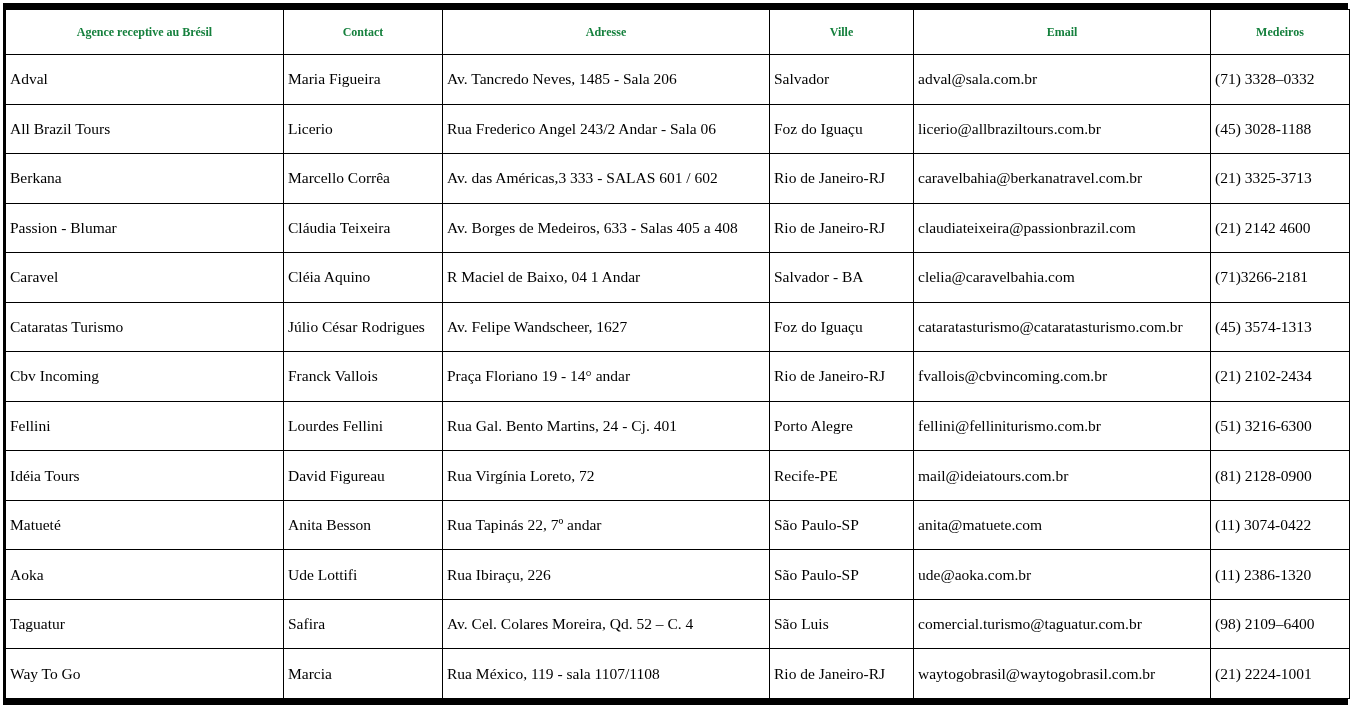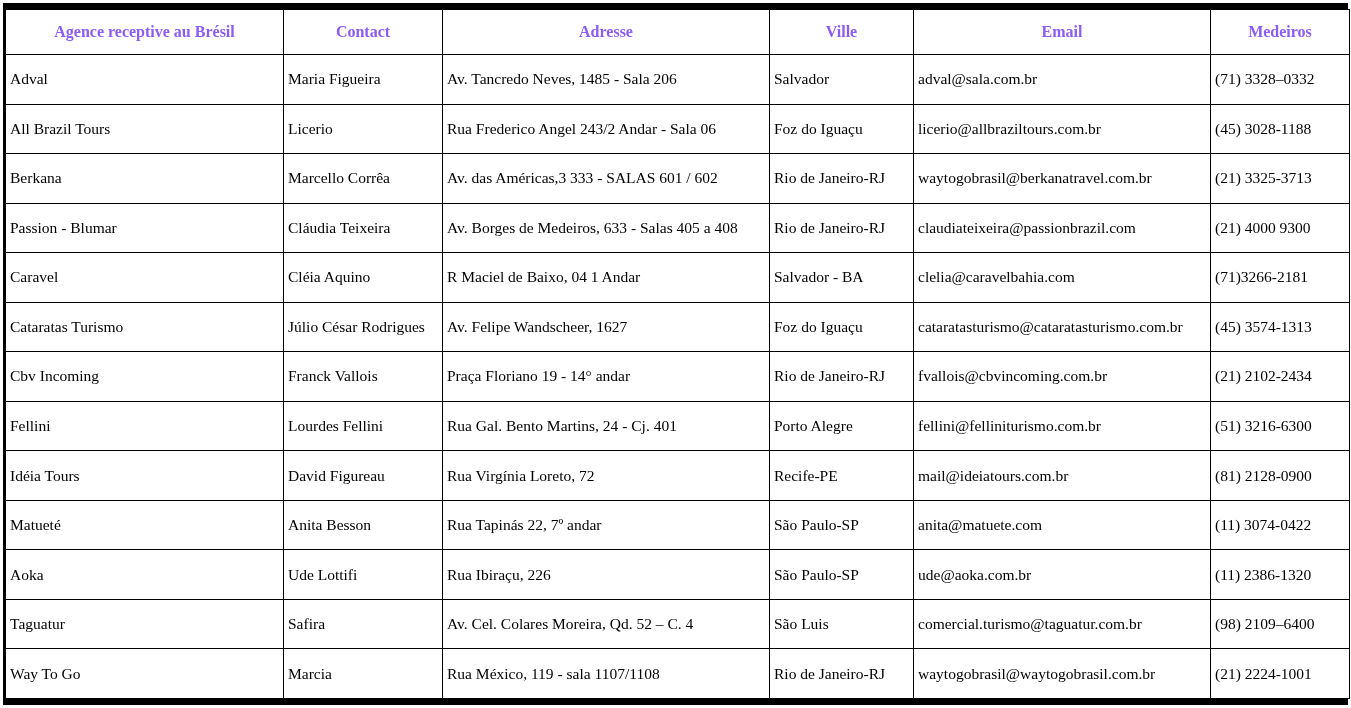--- a/index.html
+++ b/index.html
@@ -32,24 +32,24 @@
   table.contacts td {
     border: 1px solid #000000;
     padding: 2px 4px;
     vertical-align: middle;
     white-space: nowrap;
     overflow: hidden;
   }
   table.contacts thead tr { height: 45px; }
   table.contacts tbody tr { height: 43px; }
   table.contacts th {
-    color: #8b5cf6;
+    color: #15803d;
     font-weight: bold;
     text-align: center;
-    font-size: 16px;
+    font-size: 12px;
   }
   table.contacts td {
     text-align: left;
   }
 </style>
 </head>
 <body>
 
 <div class="doc-frame">
   <table class="contacts">
@@ -86,30 +86,30 @@
           <td>Rua Frederico Angel 243/2 Andar - Sala 06</td>
           <td>Foz do Iguaçu</td>
           <td>licerio@allbraziltours.com.br</td>
           <td>(45) 3028-1188</td>
         </tr>
         <tr>
           <td>Berkana</td>
           <td>Marcello Corrêa</td>
           <td>Av. das Américas,3 333 - SALAS 601 / 602</td>
           <td>Rio de Janeiro-RJ</td>
-          <td>waytogobrasil@berkanatravel.com.br</td>
+          <td>caravelbahia@berkanatravel.com.br</td>
           <td>(21) 3325-3713</td>
         </tr>
         <tr>
           <td>Passion - Blumar</td>
           <td>Cláudia Teixeira</td>
           <td>Av. Borges de Medeiros, 633 - Salas 405 a 408</td>
           <td>Rio de Janeiro-RJ</td>
           <td>claudiateixeira@passionbrazil.com</td>
-          <td>(21) 4000 9300</td>
+          <td>(21) 2142 4600</td>
         </tr>
         <tr>
           <td>Caravel</td>
           <td>Cléia Aquino</td>
           <td>R Maciel de Baixo, 04 1 Andar</td>
           <td>Salvador - BA</td>
           <td>clelia@caravelbahia.com</td>
           <td>(71)3266-2181</td>
         </tr>
         <tr>

